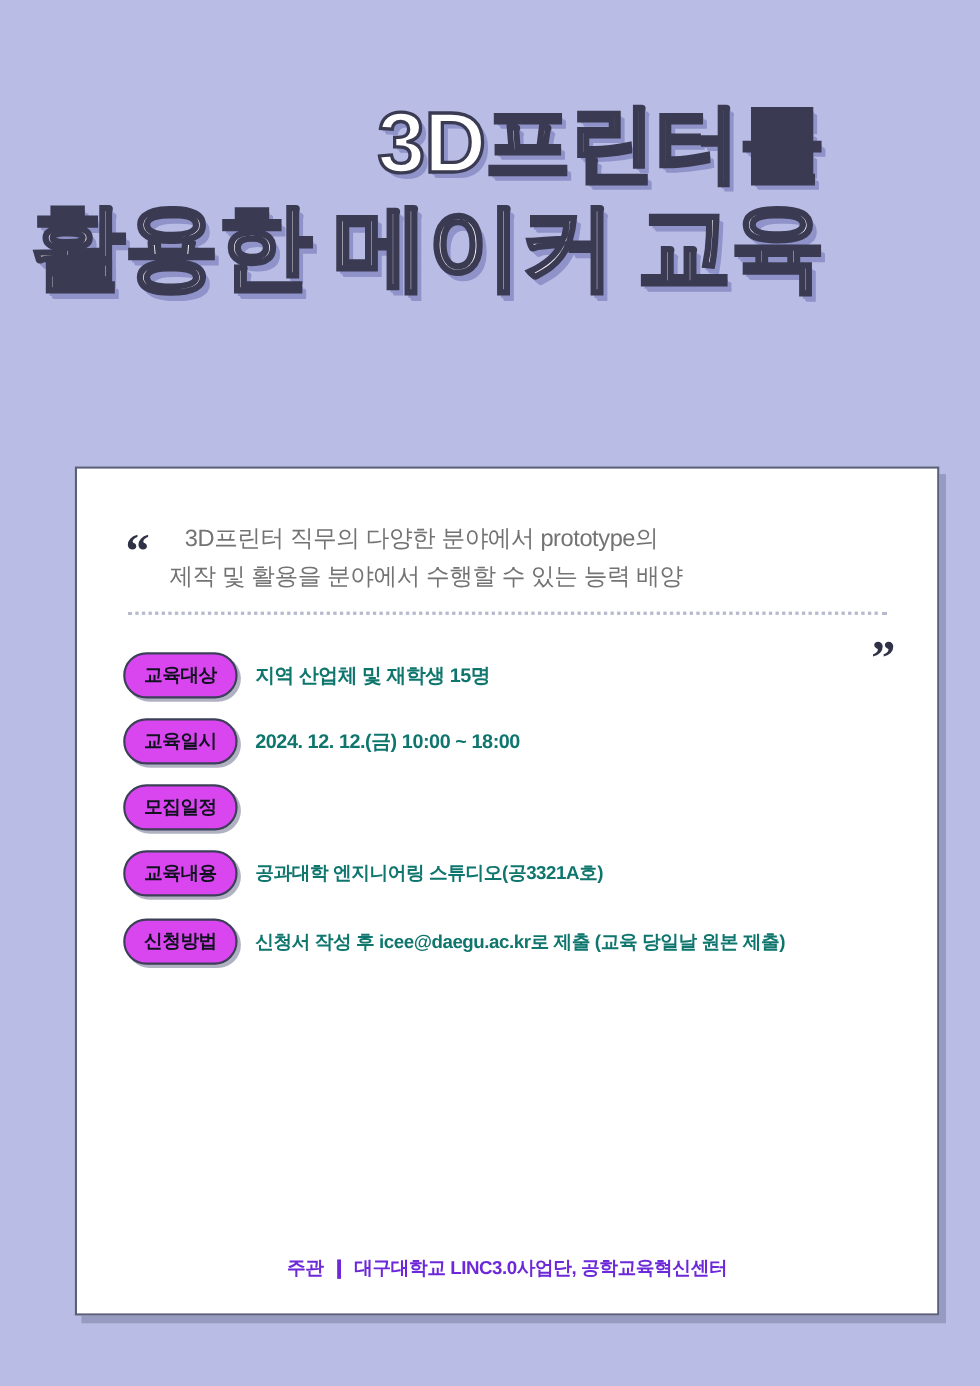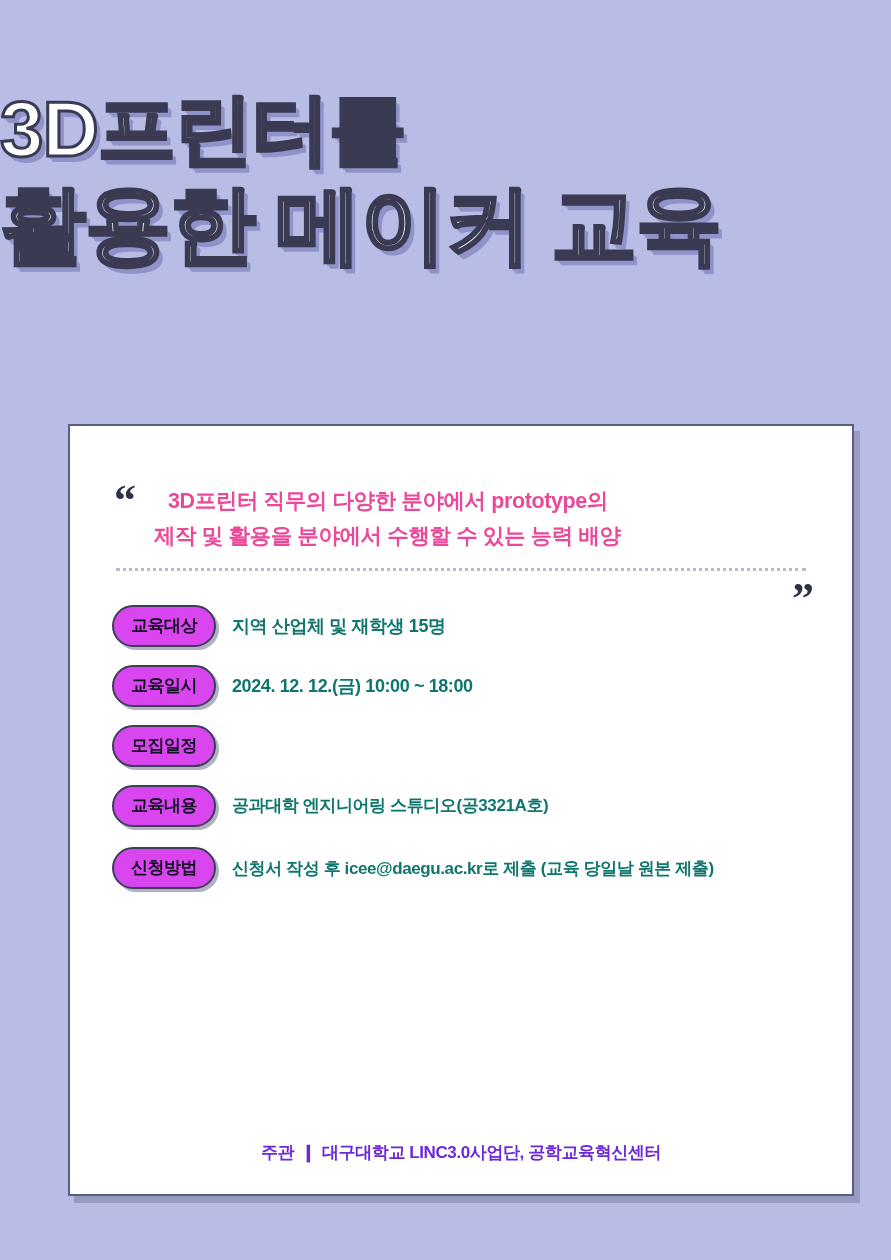--- a/index.html
+++ b/index.html
@@ -14,21 +14,21 @@
     overflow: hidden;
     position: relative;
   }
 
   
   .title-block {
     position: absolute;
     top: 86px;
     left: 0;
     width: 749px;
-    text-align: left;
+    text-align: right;
   }
   .title-line {
     font-family: "Liberation Sans", sans-serif;
     font-weight: 700;
     font-size: 78px;
     line-height: 1.12;
     letter-spacing: -1px;
     color: #ffffff;
     -webkit-text-stroke: 3px #3a3a52;
     text-shadow:
@@ -72,24 +72,24 @@
     position: absolute;
     left: 44px;
     top: 62px;
   }
   .quote-close {
     position: absolute;
     right: 38px;
     top: 160px;
   }
   .quote-text {
-    margin: 12px 0 0 52px;
+    margin: 0 0 0 52px;
     font-size: 21.5px;
-    font-weight: 700;
-    color: #ec4899;
+    font-weight: 400;
+    color: #737373;
     line-height: 1.62;
     letter-spacing: -0.4px;
   }
   .quote-text .l2 {
     margin-left: -14px;
     display: block;
   }
   .dots {
     margin: 14px 46px 0 46px;
     border-bottom: 3px dotted #b7b9cc;

